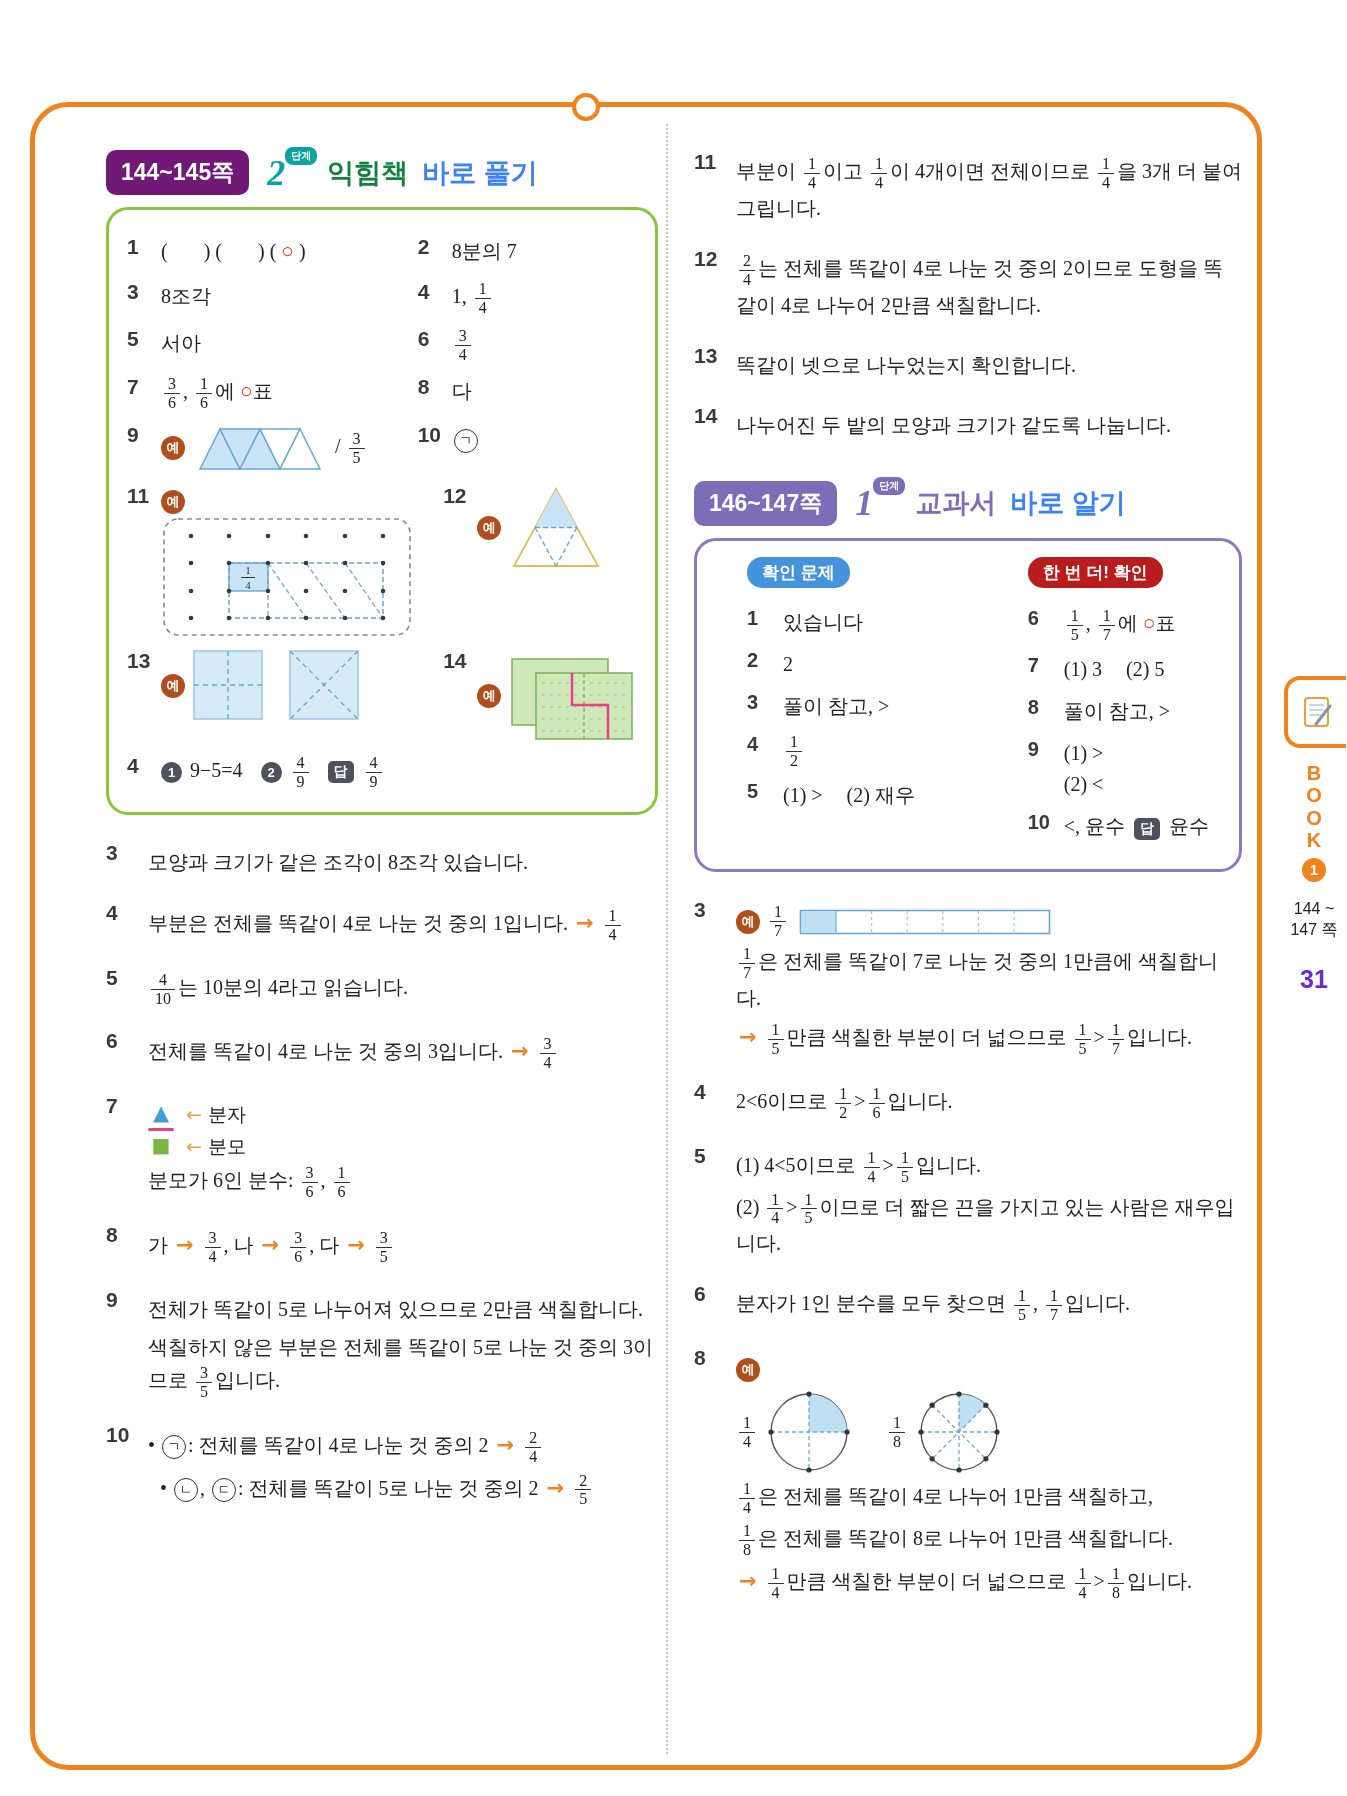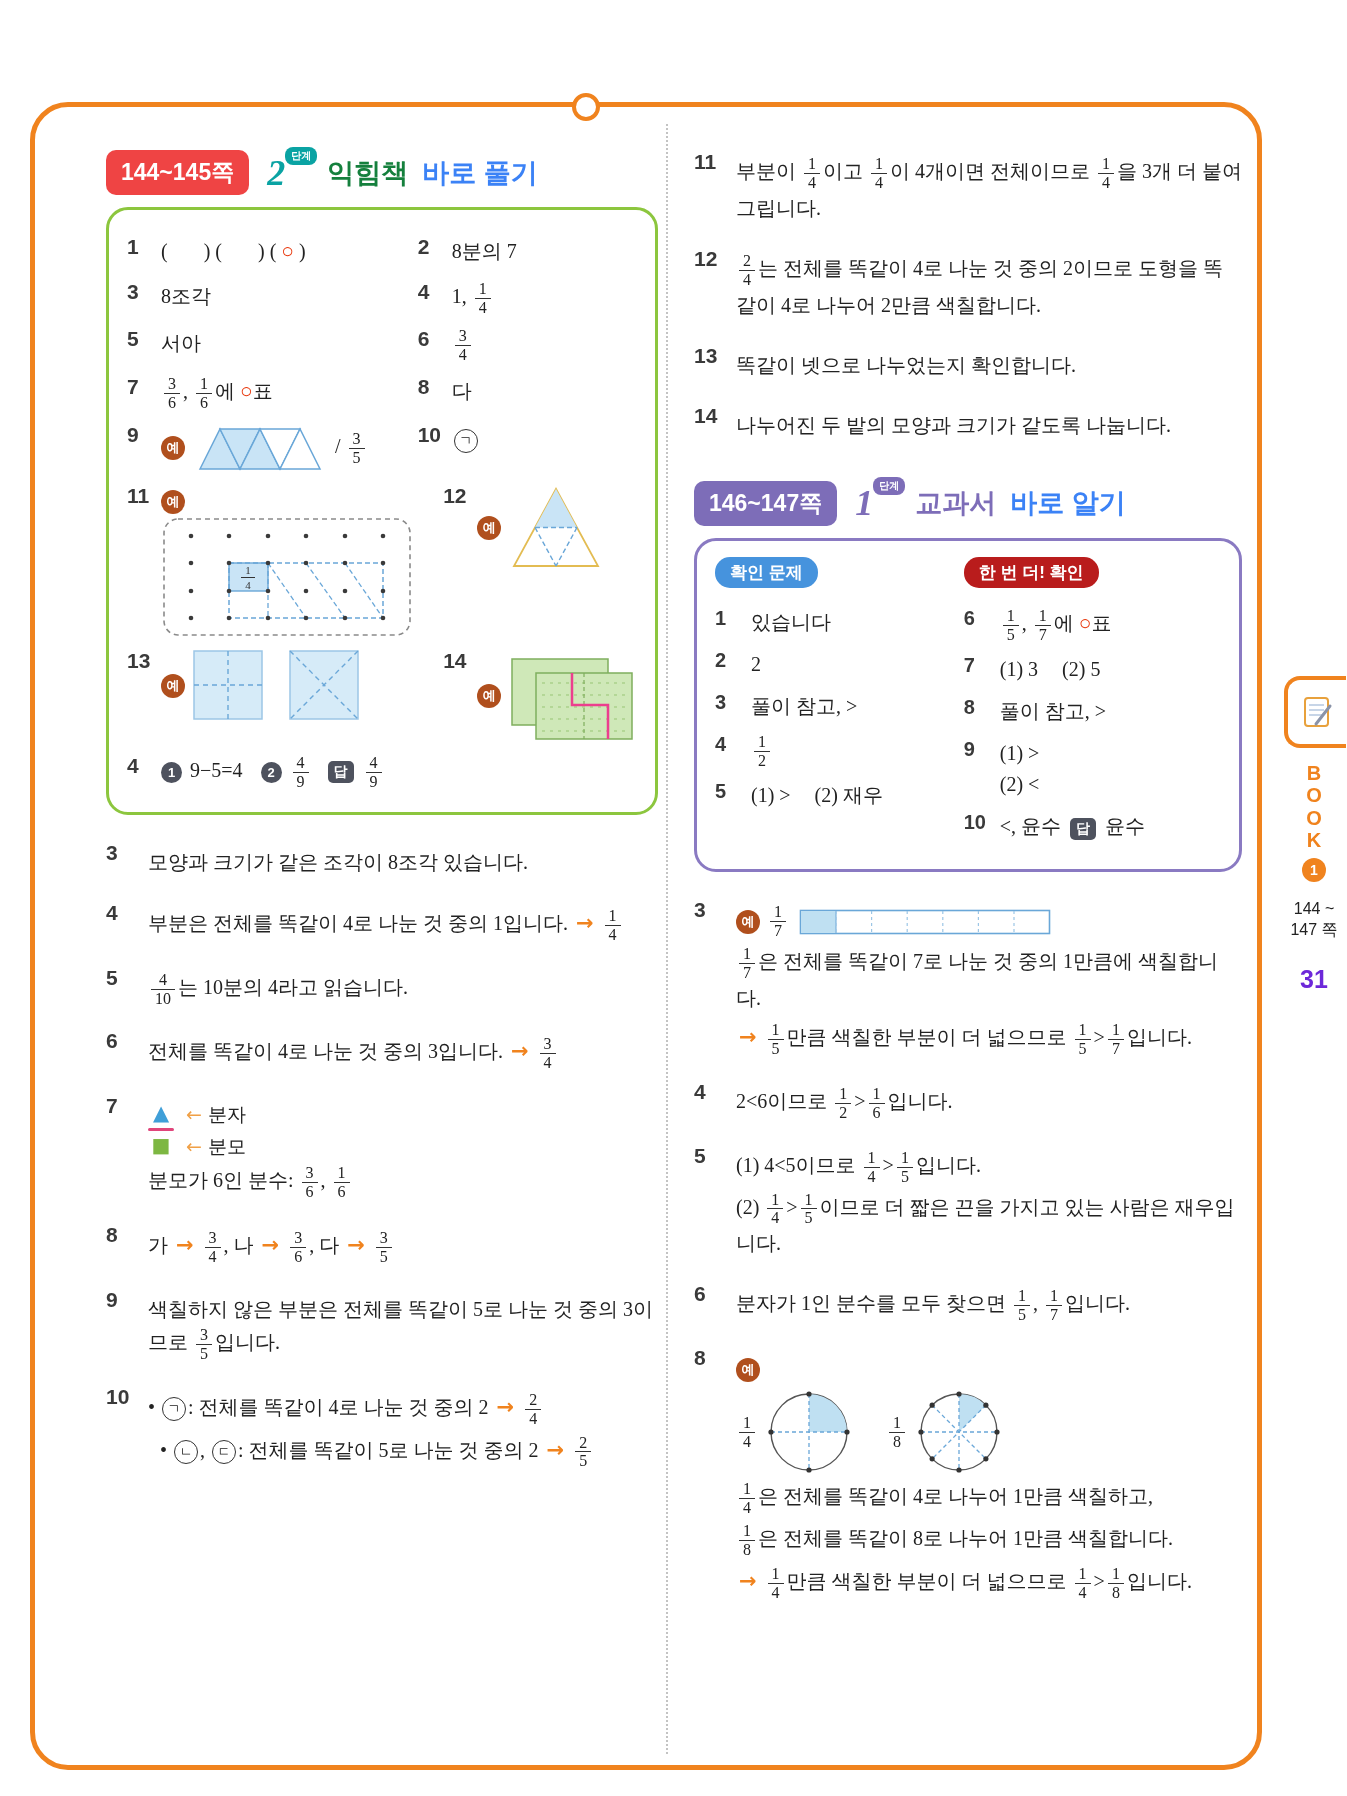--- a/index.html
+++ b/index.html
@@ -11,21 +11,21 @@
          border:4px solid #f0831e;border-radius:50%;}
   .divider{position:absolute;left:666px;top:124px;height:1630px;border-left:2.5px dotted #c3c3c3;}
   .col{position:absolute;top:150px;}
   .col.left{left:106px;width:552px;}
   .col.right{left:694px;width:548px;}
 
   
   .sec-header{display:flex;align-items:center;gap:14px;margin-bottom:12px;}
   .sec-header.mt{margin-top:34px;}
   .pill{font:800 23px "Liberation Sans",sans-serif;color:#fff;padding:7px 15px;border-radius:10px;}
-  .pill-green{background:#ef4444;}
+  .pill-green{background:#701a75;}
   .pill-purple{background:#7d6db8;}
   .step-icon{position:relative;display:inline-block;margin-left:4px;width:46px;}
   .step-num{font:italic 800 36px "Liberation Serif",serif;line-height:1;}
   .teal .step-num{color:#0aa3a3;}
   .purpleic .step-num{color:#7d6db8;}
   .step-badge{position:absolute;top:-8px;left:18px;color:#fff;font:700 10px "Liberation Sans",sans-serif;
               padding:2px 6px;border-radius:8px;white-space:nowrap;}
   .teal .step-badge{background:#0aa3a3;}
   .purpleic .step-badge{background:#7d6db8;}
   .sec-title{font:800 27px "Liberation Sans",sans-serif;white-space:nowrap;}
@@ -34,21 +34,21 @@
   .t-sub{color:#3b82f6;margin-left:14px;}
 
   
   .answer-box{border-radius:22px;background:#fff;padding:14px 18px 10px;}
   .green-box{border:3px solid #8cc63e;}
   .purple-box{border:3px solid #8a7ac2;display:flex;gap:16px;padding:16px 18px;}
   .ans-row{display:flex;align-items:flex-start;margin:11px 0;}
   .ans-item{display:flex;align-items:flex-start;}
   .ans-no{font:800 21px "Liberation Sans",sans-serif;color:#3a3a3a;margin-right:10px;min-width:24px;}
   .ans-body{font-size:20px;line-height:1.6;}
-  .cb-col{flex:1;}
+  .cb-col{flex:1;margin-left:32px;}
   .cb-col.narrow{flex:0 0 46%;}
   .label{display:inline-block;color:#fff;font:700 17px "Liberation Sans",sans-serif;
          padding:4px 15px;border-radius:15px;margin-bottom:8px;}
   .label-blue{background:#4693dd;}
   .label-purple{background:#b91c1c;}
   .cb-item{display:flex;align-items:flex-start;margin:11px 0;font-size:20px;}
   .cb-no{font:800 20px "Liberation Sans",sans-serif;color:#3a3a3a;margin-right:10px;min-width:26px;}
   .cb-body{line-height:1.55;}
 
   
@@ -375,20 +375,21 @@
                 <span class="fd">6</span>
               </span>, 다 <span class="tk-arrow">→</span> <span class="frac">
                 <span class="fn">3</span>
                 <span class="fd">5</span>
               </span></div>
           </div>
         </div>
         <div class="exp-item">
           <span class="exp-no">9</span>
           <div class="exp-body">
+            <div class="exp-line">전체가 똑같이 5로 나누어져 있으므로 2만큼 색칠합니다.</div>
             <div class="exp-line">색칠하지 않은 부분은 전체를 똑같이 5로 나눈 것 중의 3이므로 <span class="frac">
                 <span class="fn">3</span>
                 <span class="fd">5</span>
               </span>입니다.</div>
           </div>
         </div>
         <div class="exp-item">
           <span class="exp-no">10</span>
           <div class="exp-body">
             <div class="exp-line">• <span class="circ-char">ㄱ</span>: 전체를 똑같이 4로 나눈 것 중의 2 <span class="tk-arrow">→</span> <span class="frac">

